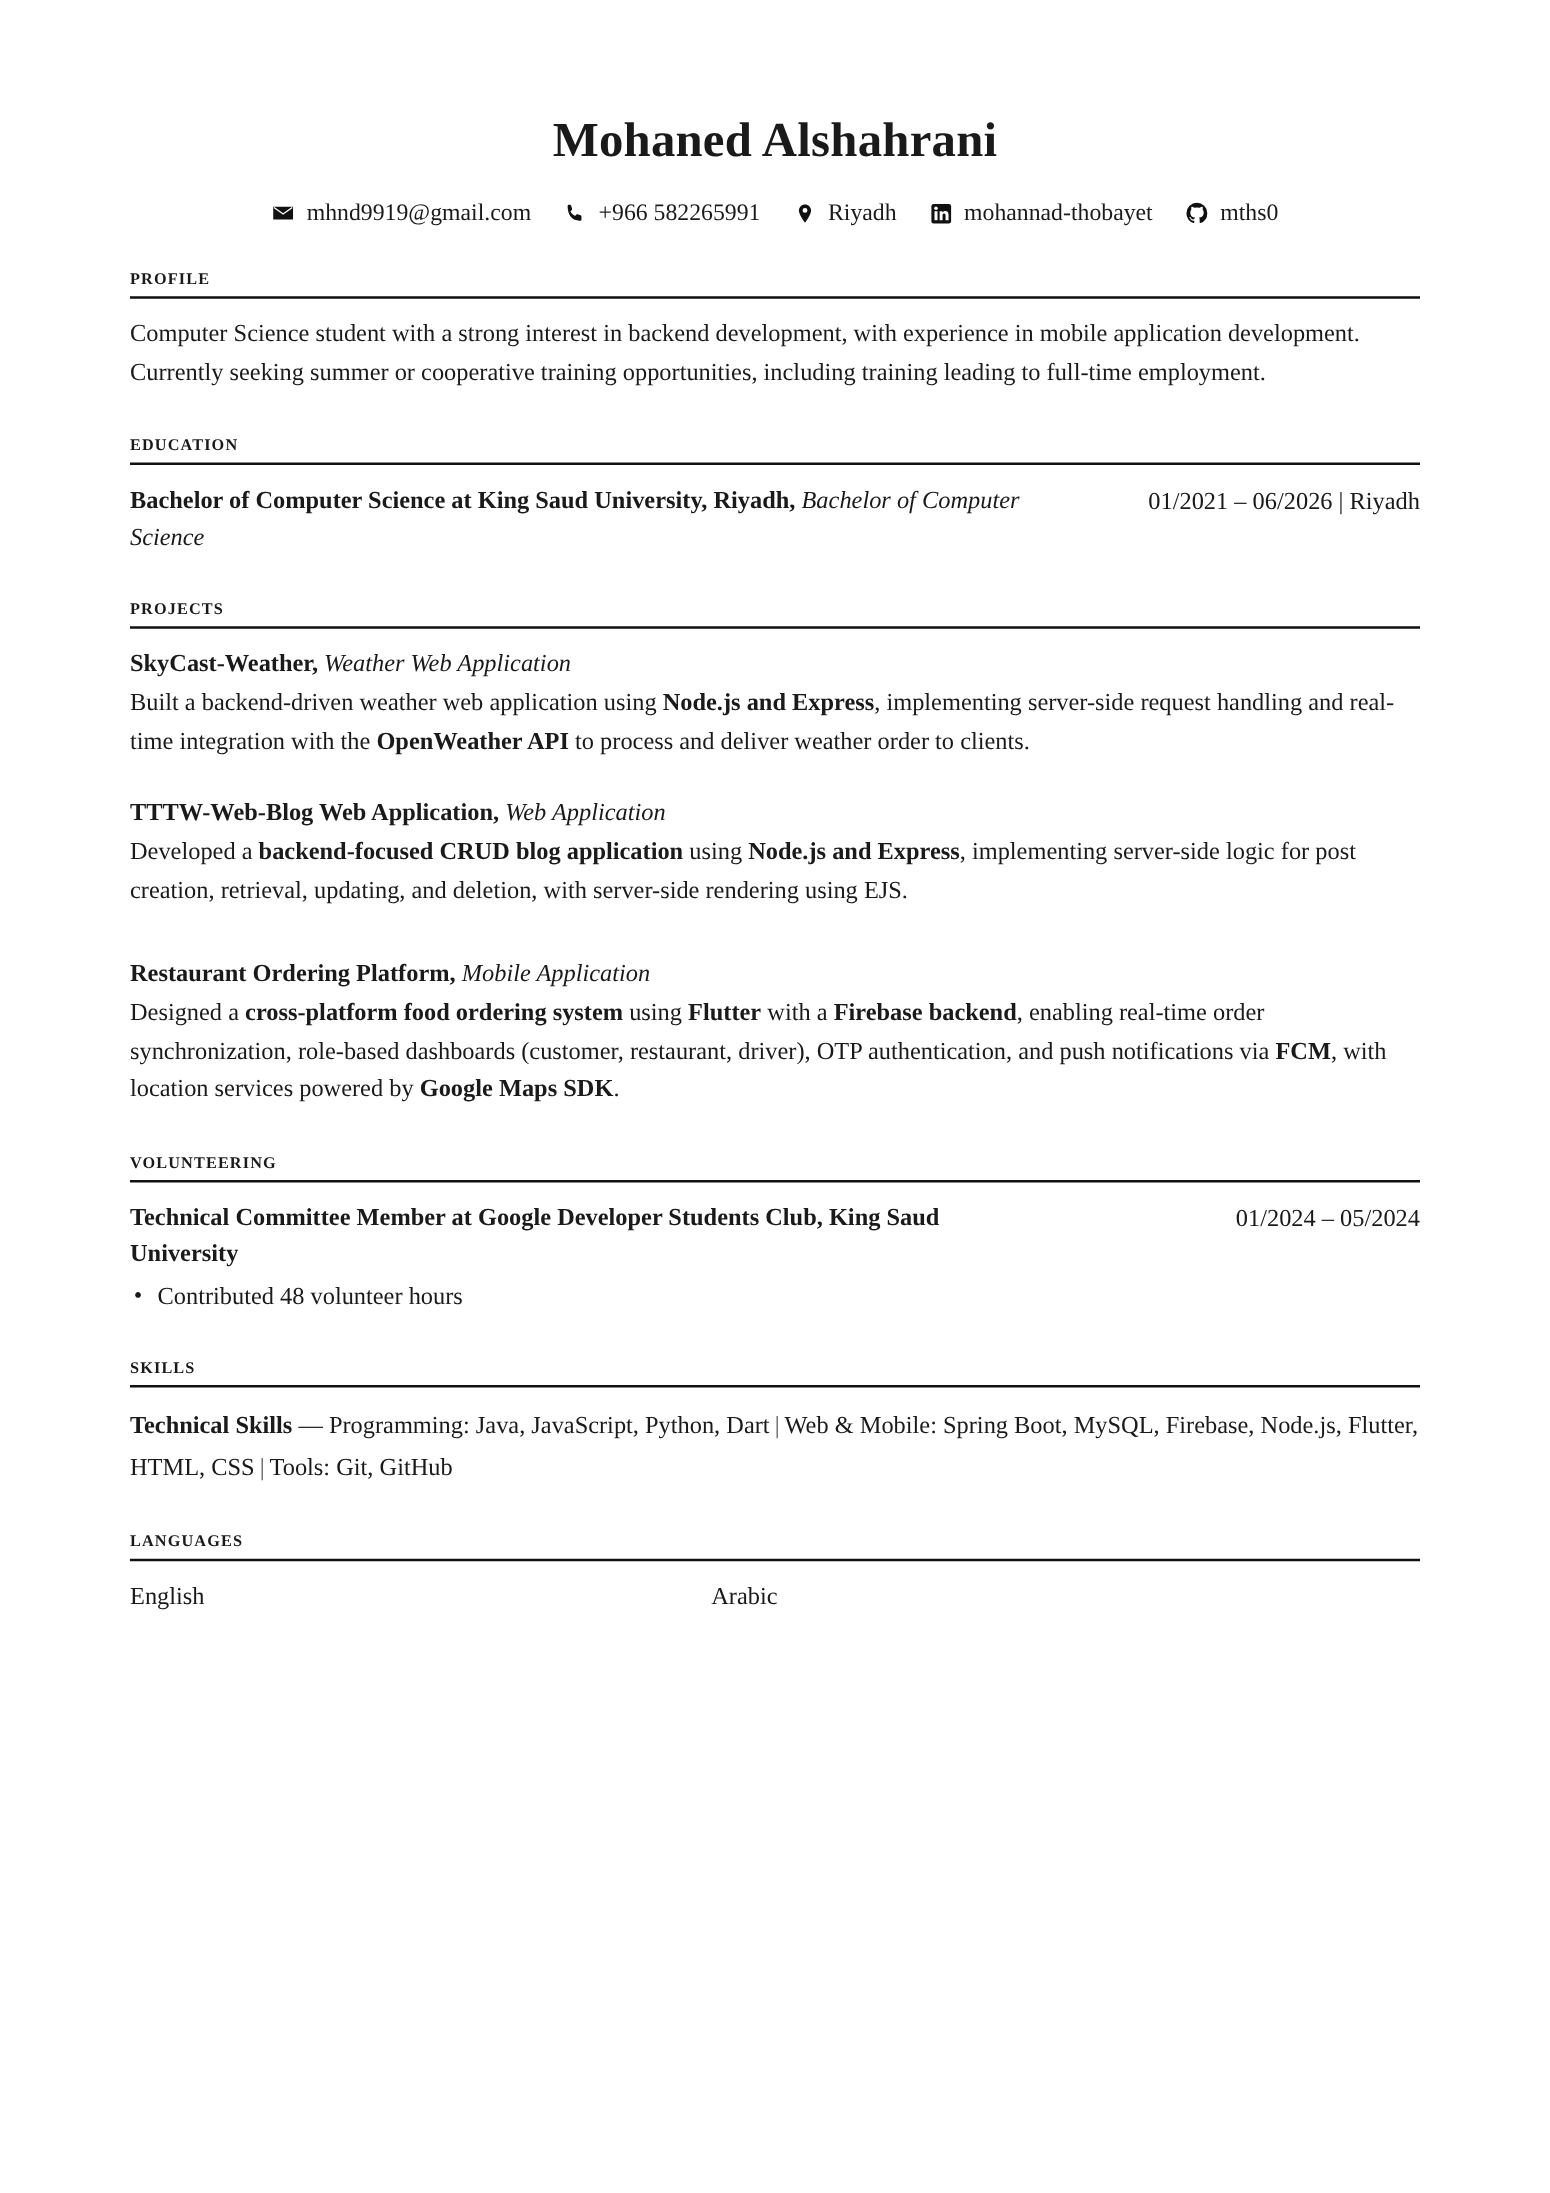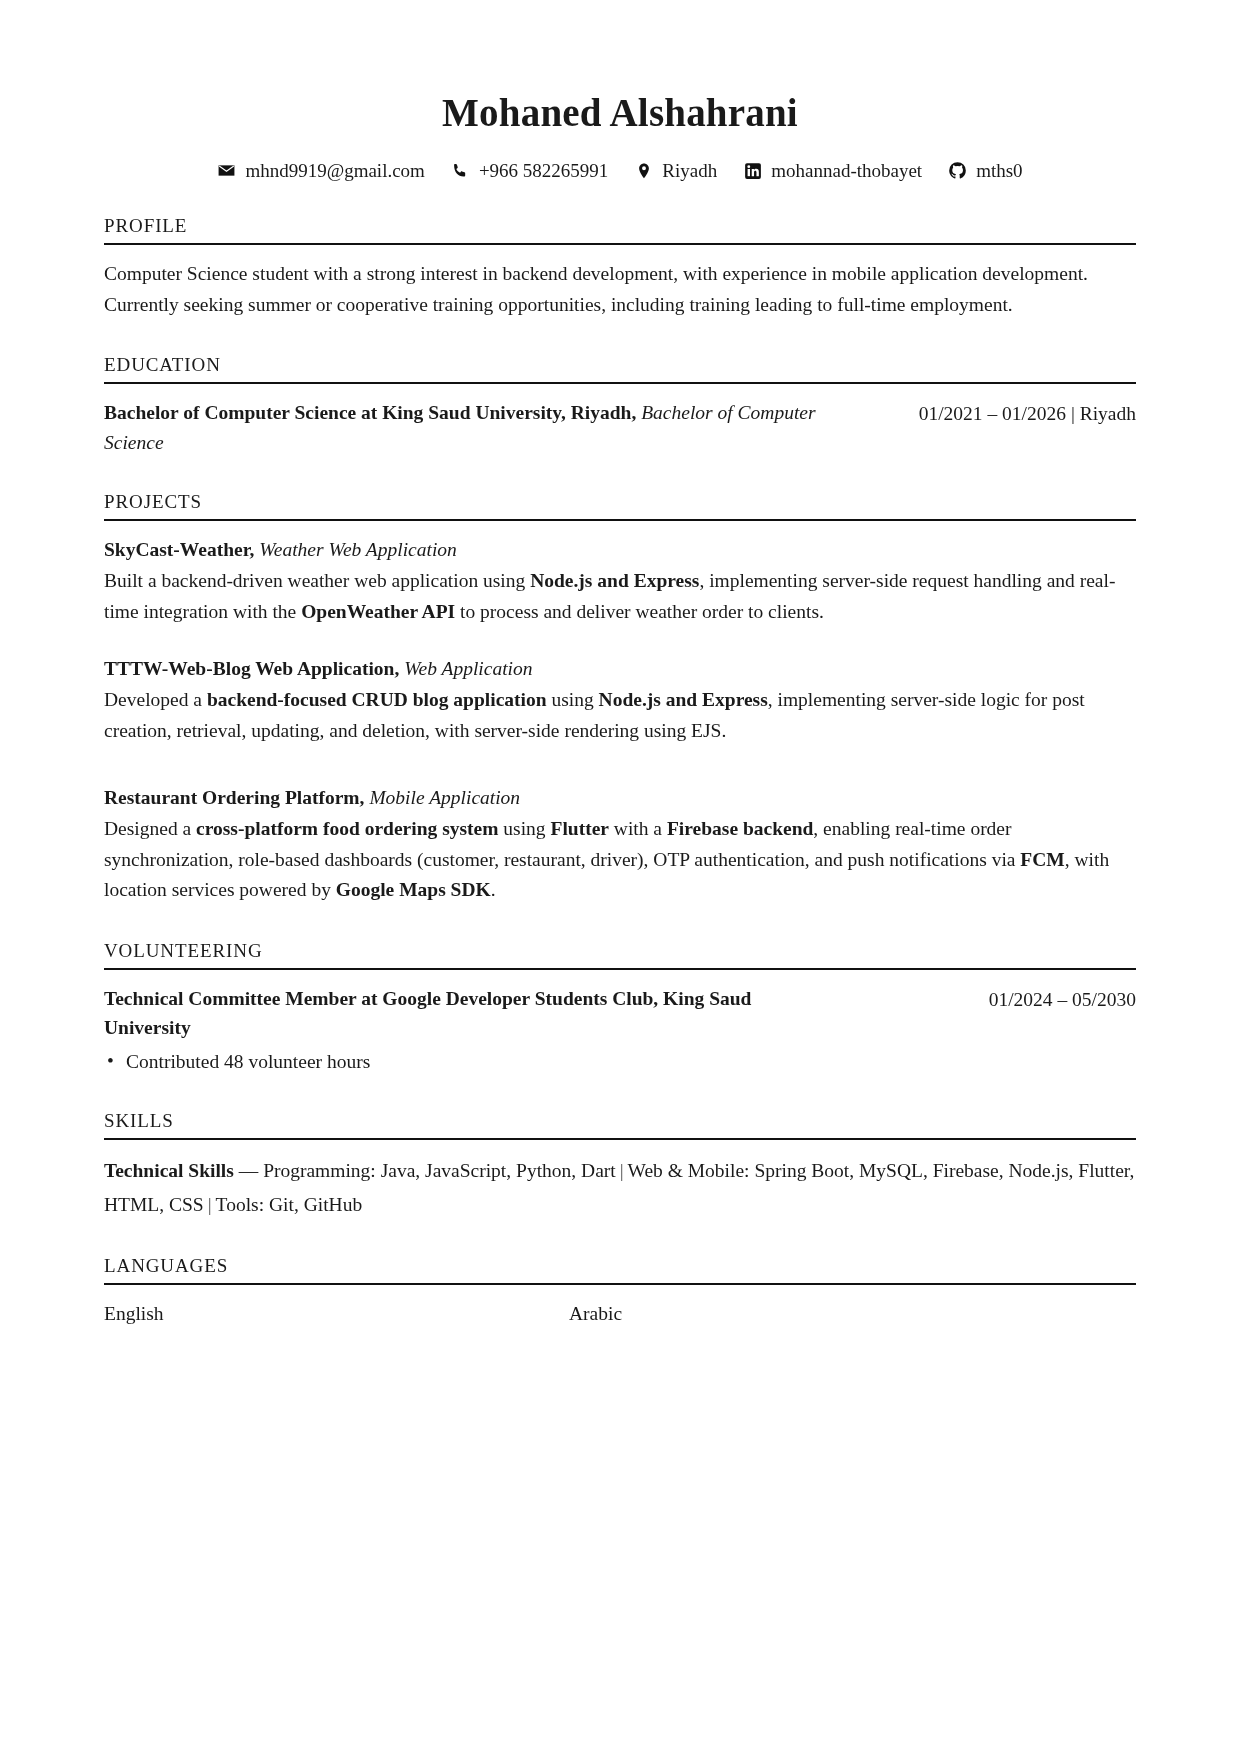--- a/index.html
+++ b/index.html
@@ -59,22 +59,22 @@
     width: 19px;
     height: 19px;
     color: #111;
   }
   .contact-item .ico svg { display: block; }
   .contact-text { line-height: 1; padding-bottom: 1px; }
 
   
   .section { margin-top: 34px; }
   .section-title {
-    font-size: 19px;
-    font-weight: normal;
+    font-size: 13px;
+    font-weight: bold;
     letter-spacing: 0.9px;
     text-transform: uppercase;
     padding-bottom: 6px;
     margin-top: 16px;
   }
   .rule {
     border: 0;
     border-top: 2.6px solid #111;
     margin: 0 0 14px 0;
   }
@@ -187,21 +187,21 @@
   </div>
 
   <div class="section">
     <div class="section-title">EDUCATION</div>
     <hr class="rule">
     <div class="entry">
       <div class="entry-left">
         <span class="entry-title">Bachelor of Computer Science at King Saud University, Riyadh,</span>
         <span class="entry-sub">Bachelor of Computer Science</span>
       </div>
-      <div class="entry-right">01/2021 – 01/2026 | Riyadh</div>
+      <div class="entry-right">01/2021 – 06/2026 | Riyadh</div>
     </div>
   </div>
 
   <div class="section">
     <div class="section-title">PROJECTS</div>
     <hr class="rule">
     <div id="projects-list">
         <div class="project">
           <div class="project-head"><span class="pname">SkyCast-Weather,</span><span class="ptype"> Weather Web Application</span></div>
           <div class="project-desc"><span>Built a backend-driven weather web application using </span><span class="b">Node.js and Express</span><span>, implementing server-side request handling and real-time integration with the </span><span class="b">OpenWeather API</span><span> to process and deliver weather order to clients.</span></div>
@@ -220,21 +220,21 @@
   <div class="section">
     <div class="section-title">VOLUNTEERING</div>
     <hr class="rule">
     <div class="entry">
       <div class="entry-left">
         <span class="entry-title">Technical Committee Member at Google Developer Students Club, King Saud University</span>
         <ul class="bullets" id="volunteer-bullets">
             <li>Contributed 48 volunteer hours</li>
           </ul>
       </div>
-      <div class="entry-right">01/2024 – 05/2030</div>
+      <div class="entry-right">01/2024 – 05/2024</div>
     </div>
   </div>
 
   <div class="section">
     <div class="section-title">SKILLS</div>
     <hr class="rule">
     <p class="skills-text">
       <span class="b">Technical Skills</span><span> — </span><span id="skills-groups"><span>Programming: Java, JavaScript, Python, Dart</span><span class="sep">|</span><span>Web &amp; Mobile: Spring Boot, MySQL, Firebase, Node.js, Flutter, HTML, CSS</span><span class="sep">|</span><span>Tools: Git, GitHub</span></span>
     </p>
   </div>

